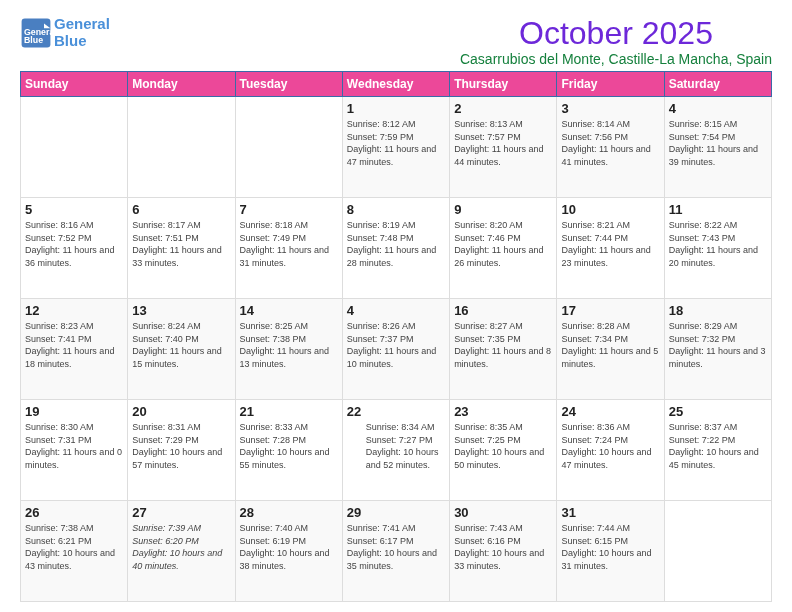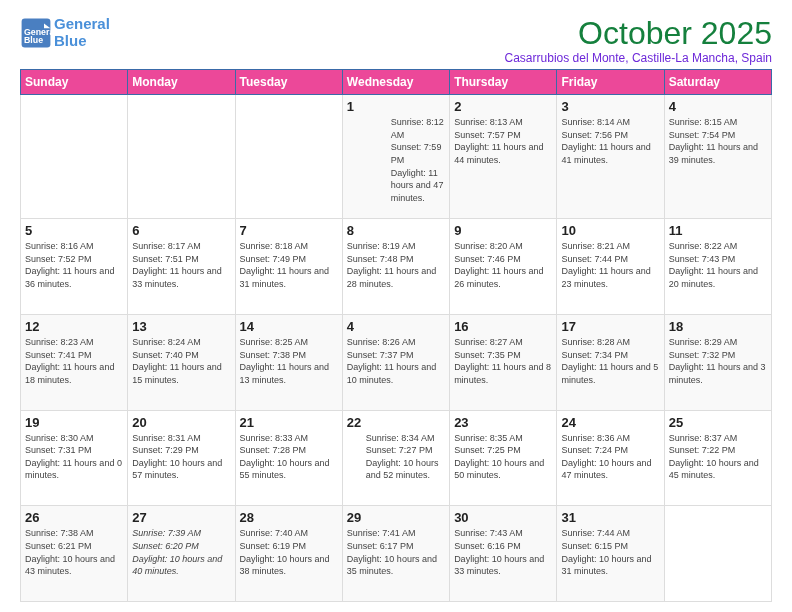--- a/index.html
+++ b/index.html
@@ -41,26 +41,27 @@
       width: 32px;
       height: 32px;
       margin-right: 2px;
     }
     .title-block {
       text-align: right;
     }
     .month-title {
       font-size: 32px;
       font-weight: 300;
+      color: #6d28d9;
+      line-height: 1.1;
+      text-align: center;
+    }
+    .subtitle {
+      font-size: 14px;
       color: #15803d;
-      line-height: 1.1;
-    }
-    .subtitle {
-      font-size: 12px;
-      color: #6d28d9;
       font-weight: normal;
     }
     .calendar {
       flex: 1;
       border: 1px solid #ccc;
       border-collapse: collapse;
       width: 100%;
       table-layout: fixed;
     }
     .calendar th {
@@ -140,21 +141,21 @@
         <th>Saturday</th>
       </tr>
     </thead>
     <tbody id="calendar-body">
     <tr>
           <td class="empty-cell"></td>
           <td class="empty-cell"></td>
           <td class="empty-cell"></td>
           <td>
             <span class="day-number">1</span>
-            <div class="day-info" style="white-space: pre-line; margin-left: 44px;">Sunrise: 8:12 AM
+            <div class="day-info" style="white-space: pre-line;">Sunrise: 8:12 AM
 Sunset: 7:59 PM
 Daylight: 11 hours and 47 minutes.</div>
           </td>
           <td>
             <span class="day-number">2</span>
             <div class="day-info" style="white-space: pre-line;">Sunrise: 8:13 AM
 Sunset: 7:57 PM
 Daylight: 11 hours and 44 minutes.</div>
           </td>
           <td>

